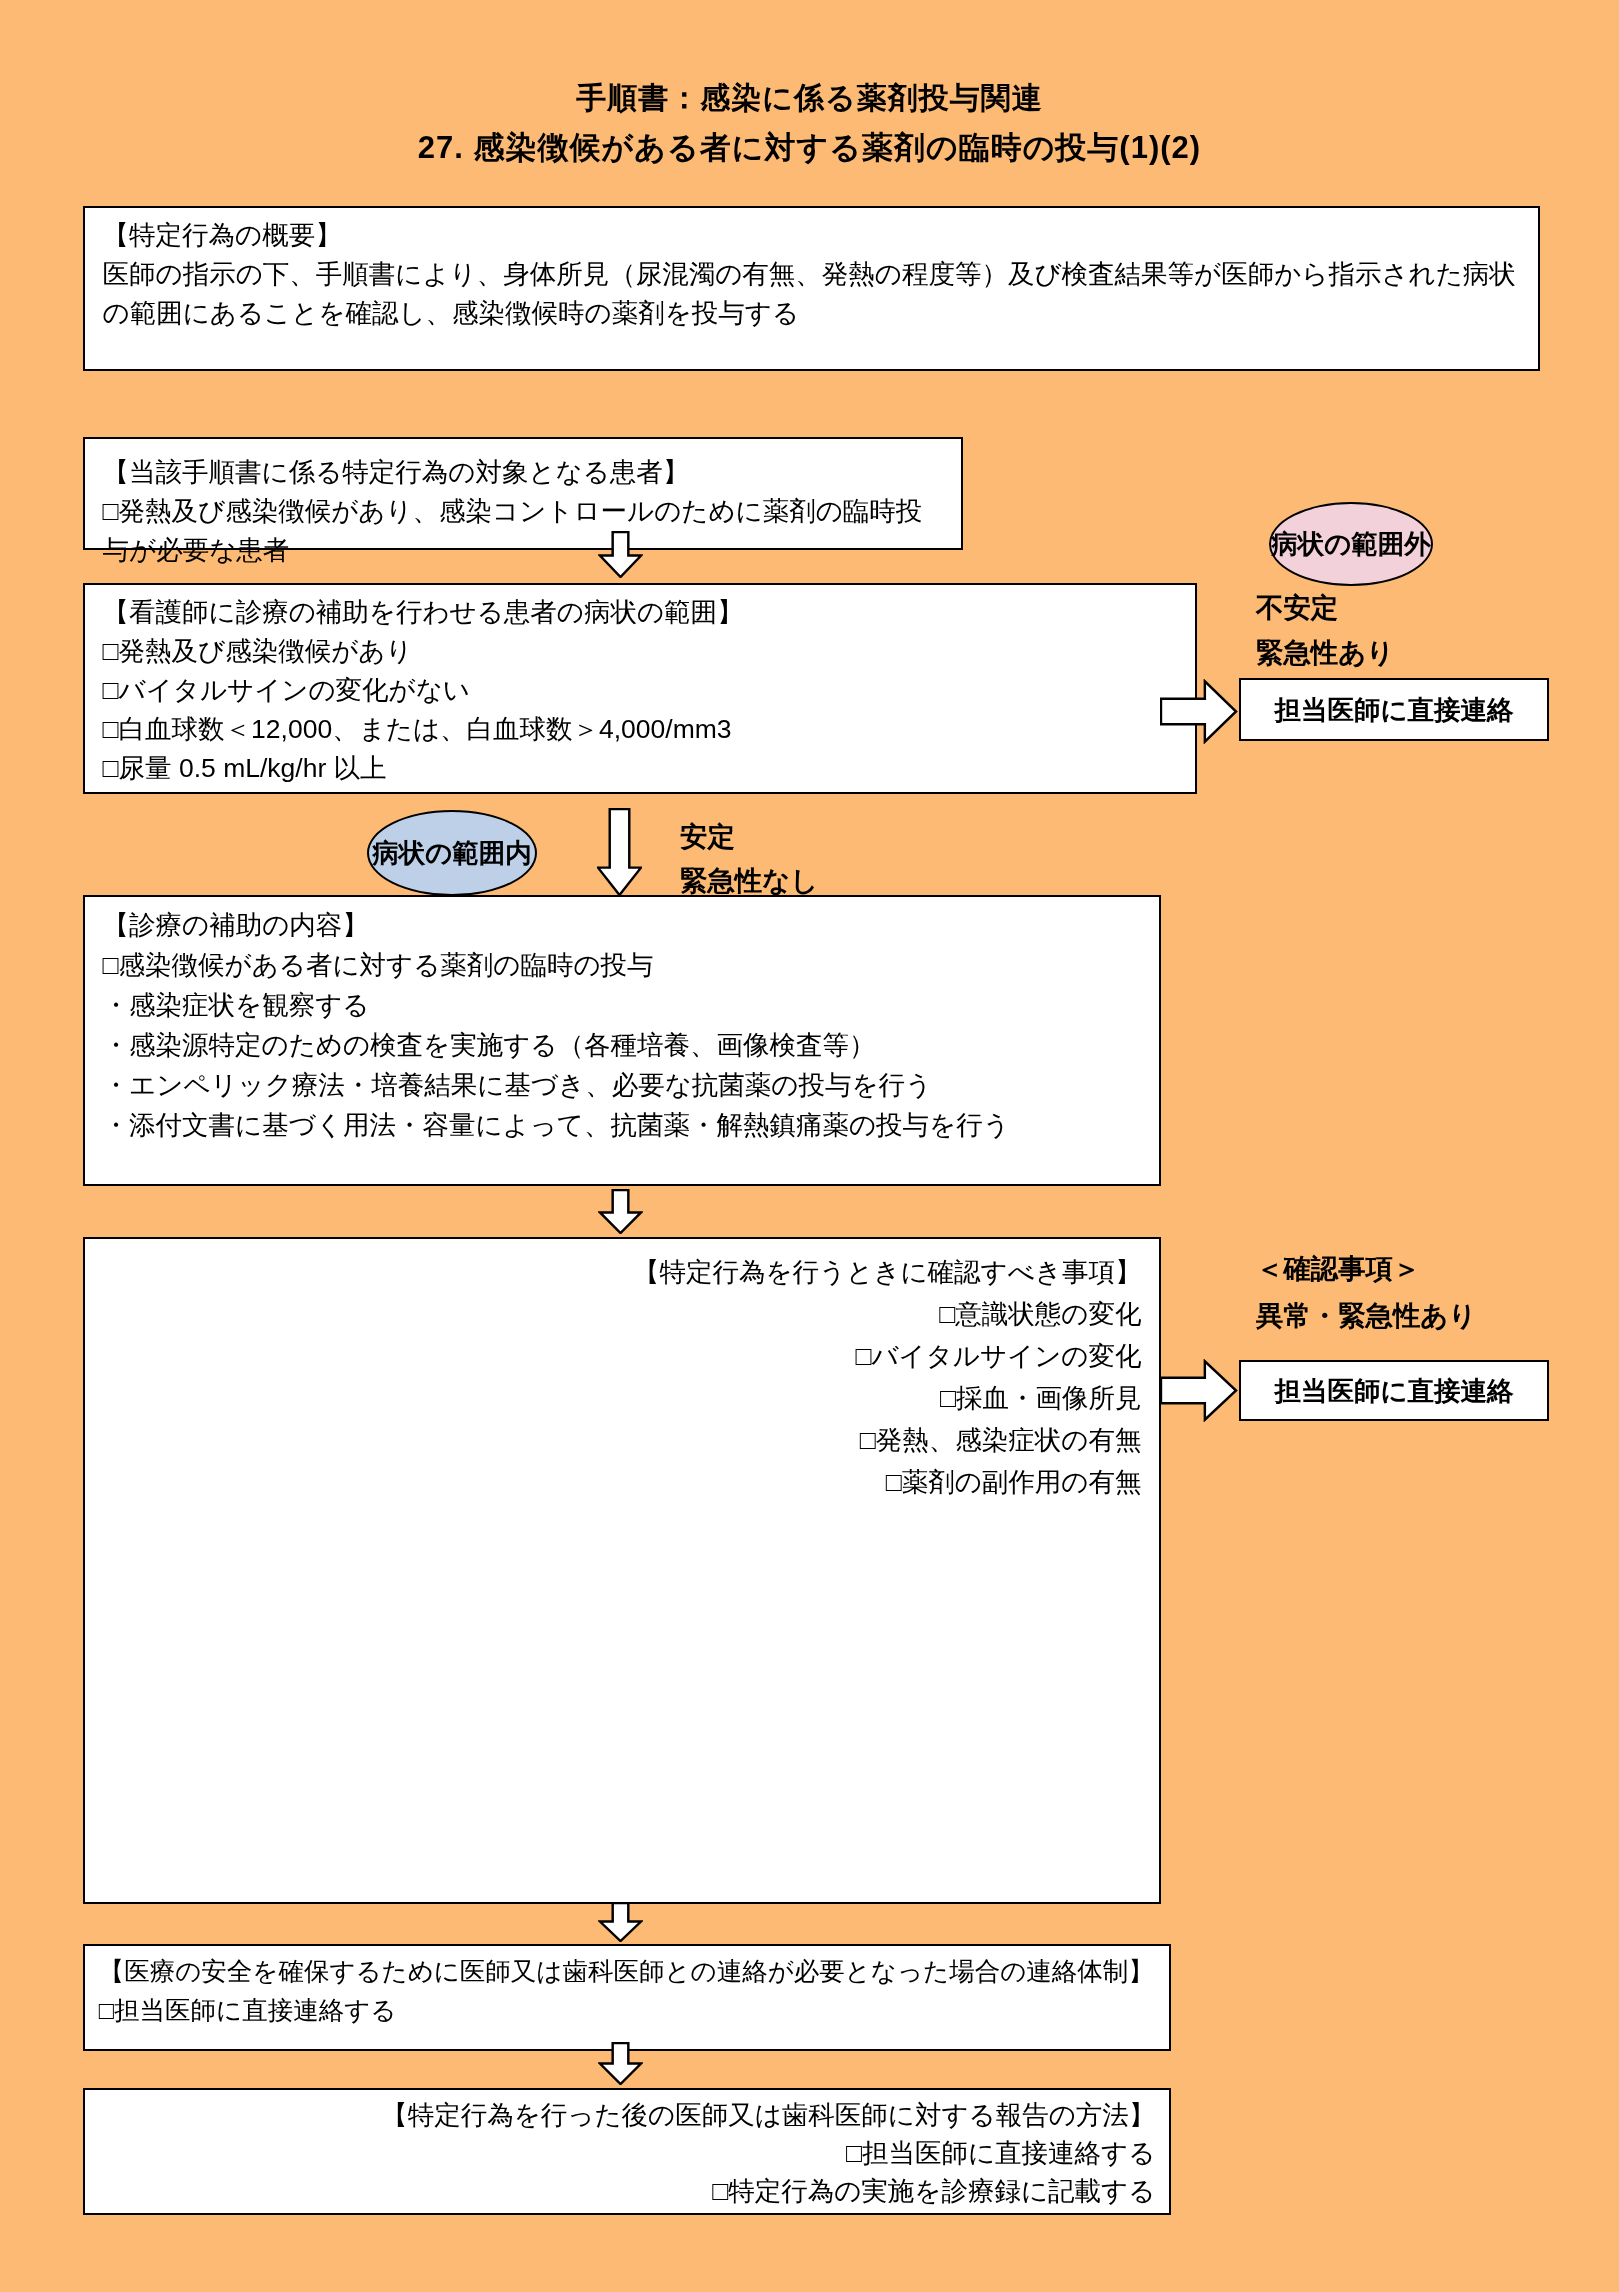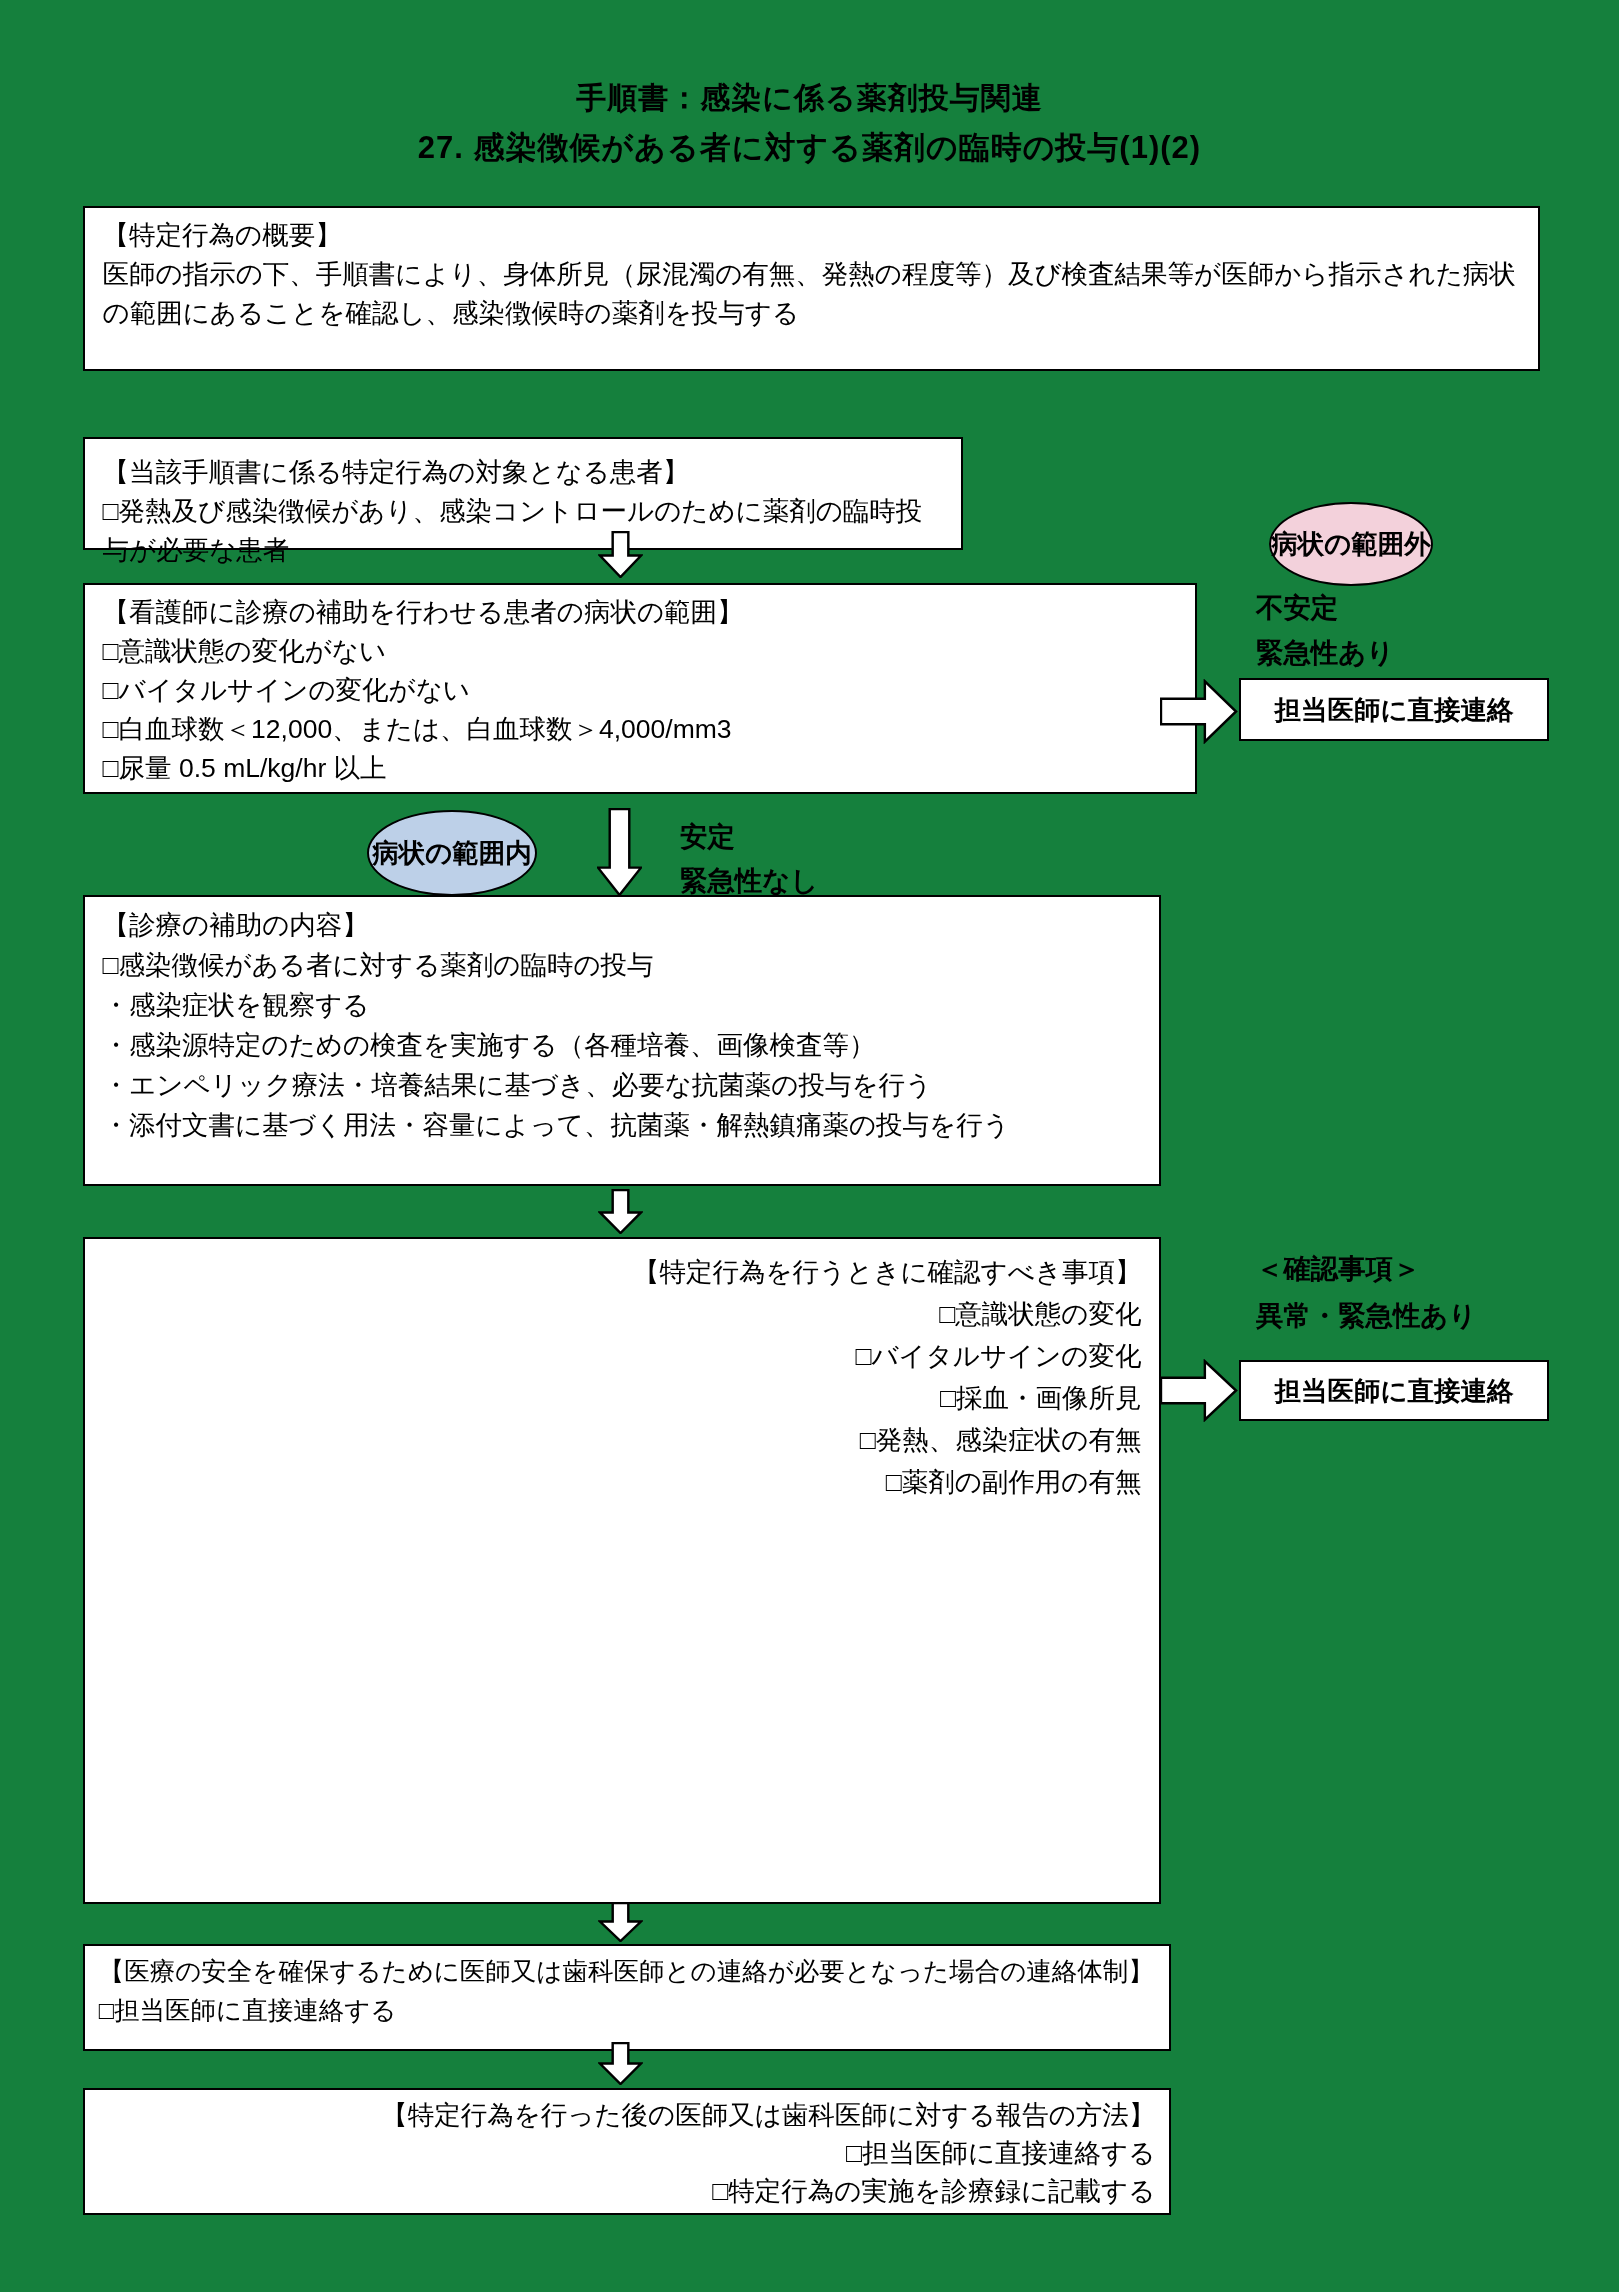--- a/index.html
+++ b/index.html
@@ -1,21 +1,21 @@
 <!DOCTYPE html>
 <html><head>
 <meta charset="utf-8">
 <style>
   * { margin: 0; padding: 0; box-sizing: border-box; }
   html, body { background: #ffffff; }
   .page {
     position: relative;
     width: 1619px;
     height: 2293px;
-    background: #15803d;
+    background: #fdba74;
     font-family: "Liberation Sans", "DejaVu Sans", sans-serif;
     color: #000000;
     overflow: hidden;
   }
   .doc-title {
     position: absolute;
     left: 0; width: 100%;
     text-align: center;
     font-weight: bold;
     letter-spacing: 1px;
@@ -118,21 +118,21 @@
 
   <div class="arrow" id="arrow-1">
     <svg width="45" height="47" viewBox="0 0 46 48">
         <path d="M15 1 H31 V25 H44 L23 47 L2 25 H15 Z" fill="#ffffff" stroke="#000000" stroke-width="2.5"></path>
       </svg>
   </div>
 
   <div class="box" id="box-range">
     <div class="box-heading">【看護師に診療の補助を行わせる患者の病状の範囲】</div>
     <div>
-        <div class="box-line">□意識状態の変化がない</div>
+        <div class="box-line">□発熱及び感染徴候があり</div>
         <div class="box-line">□バイタルサインの変化がない</div>
         <div class="box-line">□白血球数＜12,000、または、白血球数＞4,000/mm3</div>
         <div class="box-line">□尿量 0.5 mL/kg/hr 以上</div>
       </div>
   </div>
 
   <div class="oval" id="oval-outside" style="background-color: rgb(243, 209, 219);">
     <div>病状の</div>
     <div>範囲外</div>
   </div>

